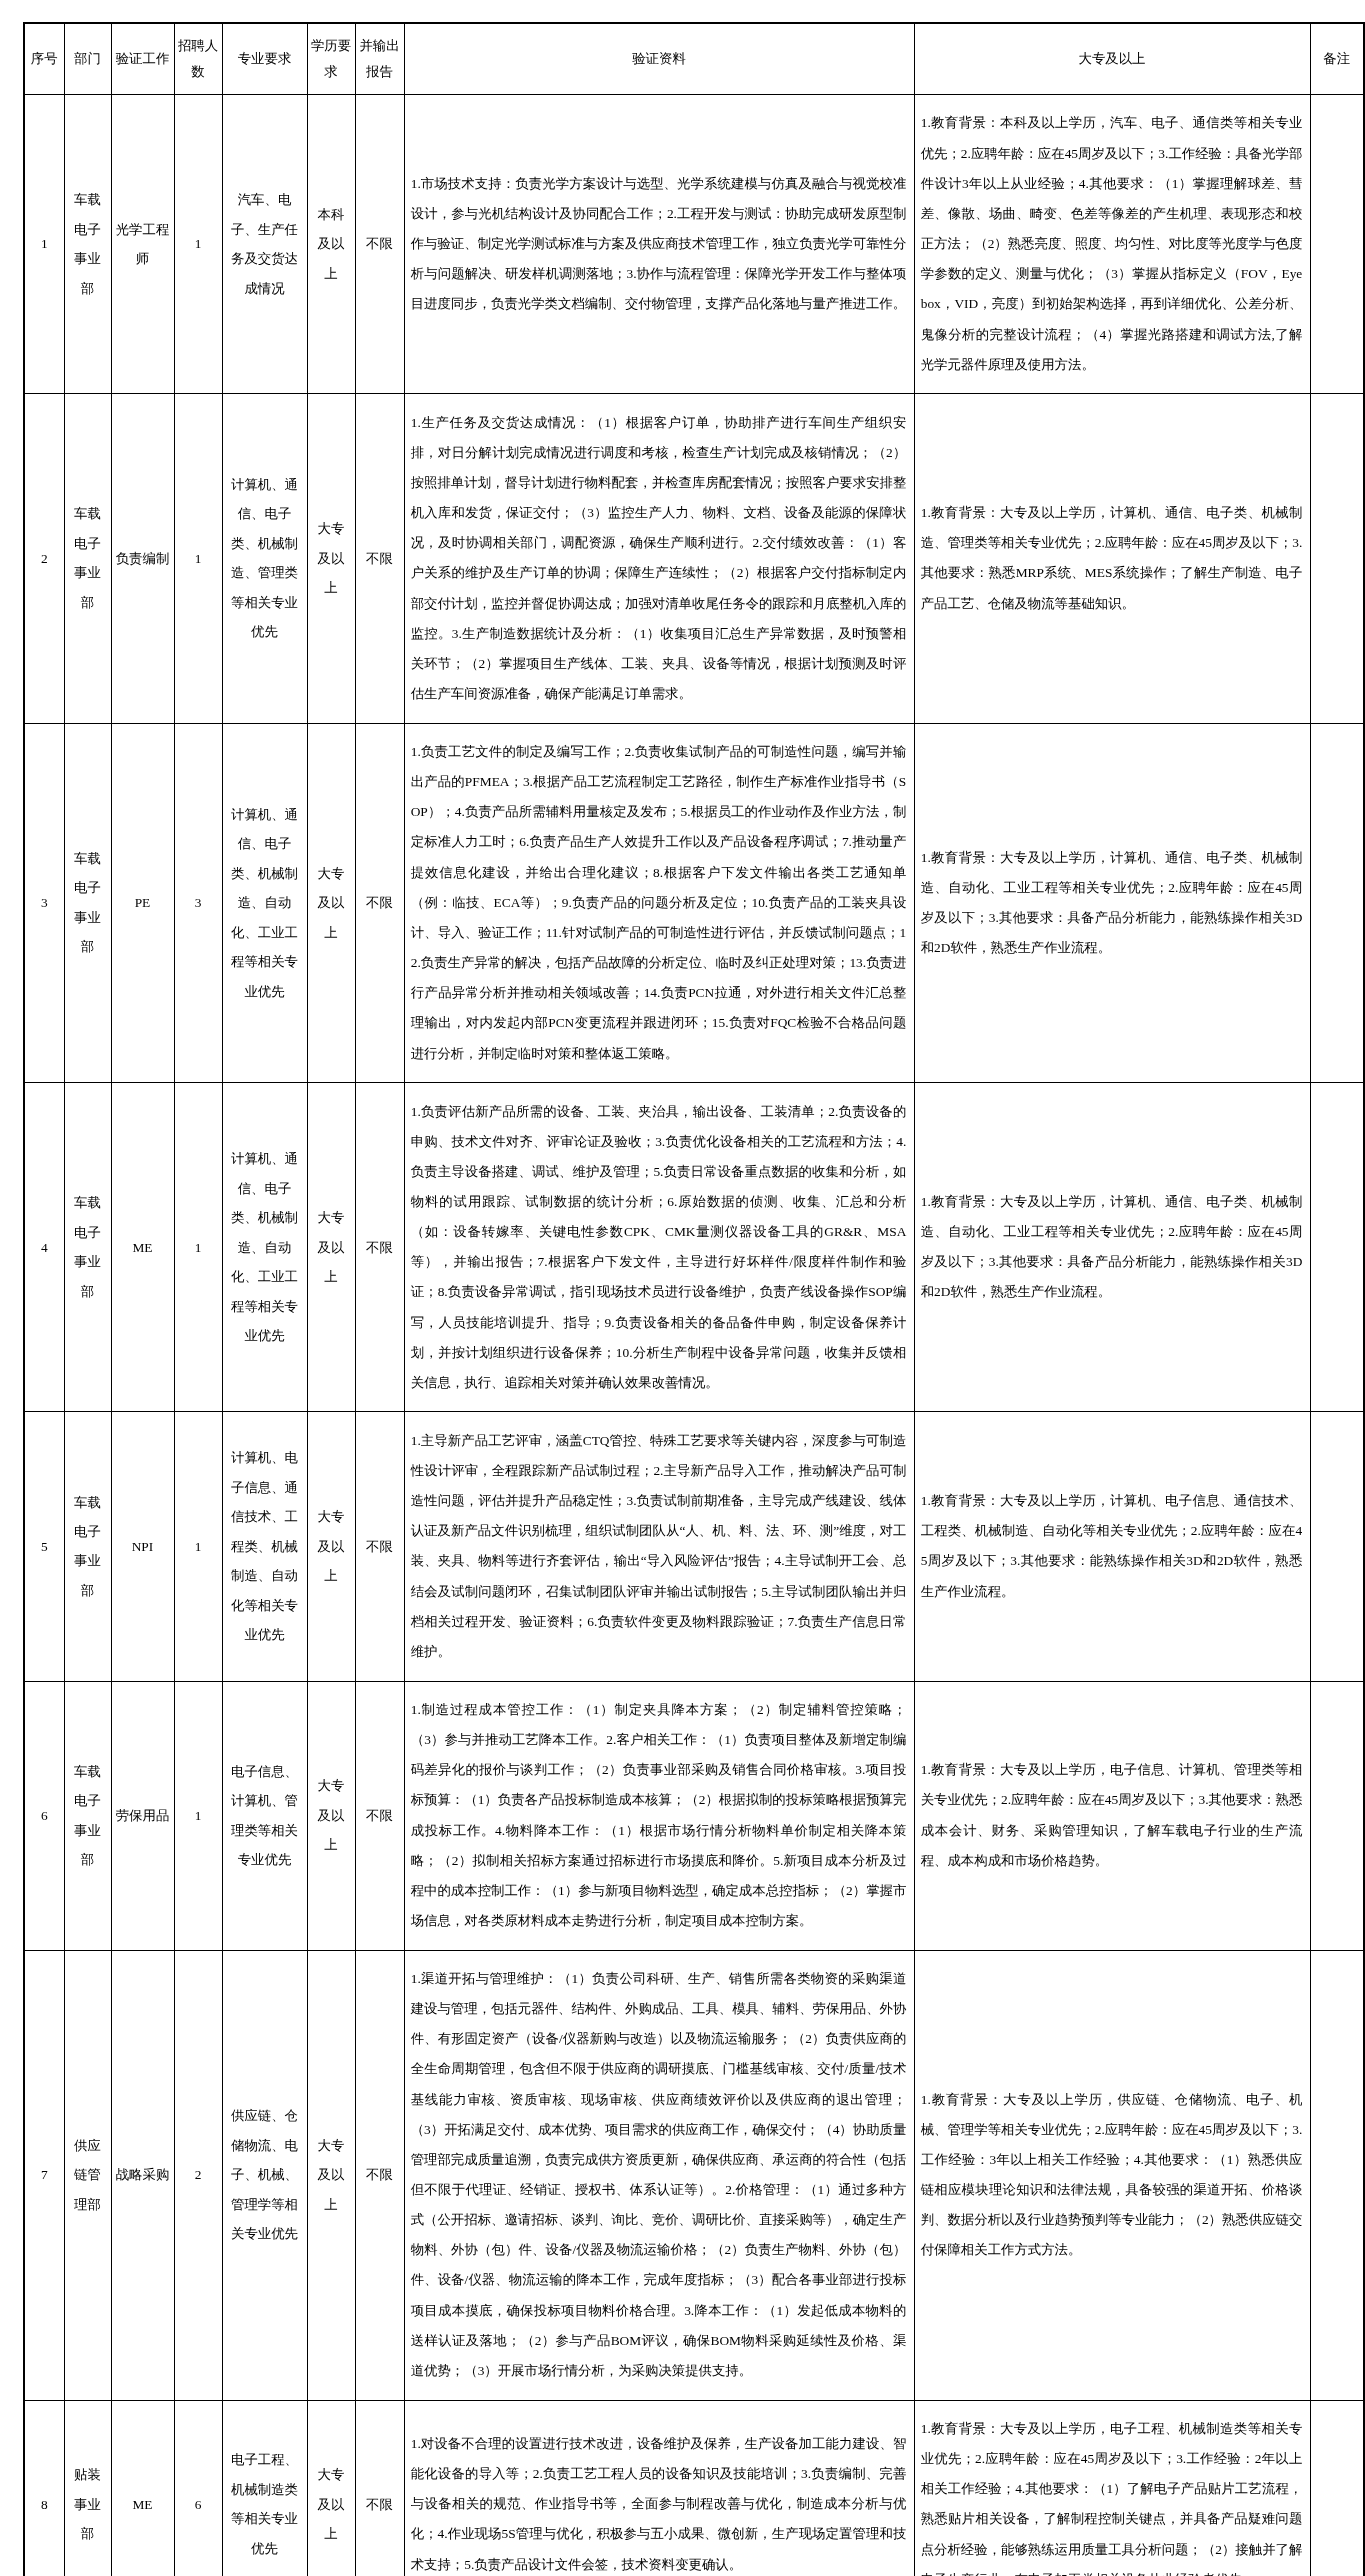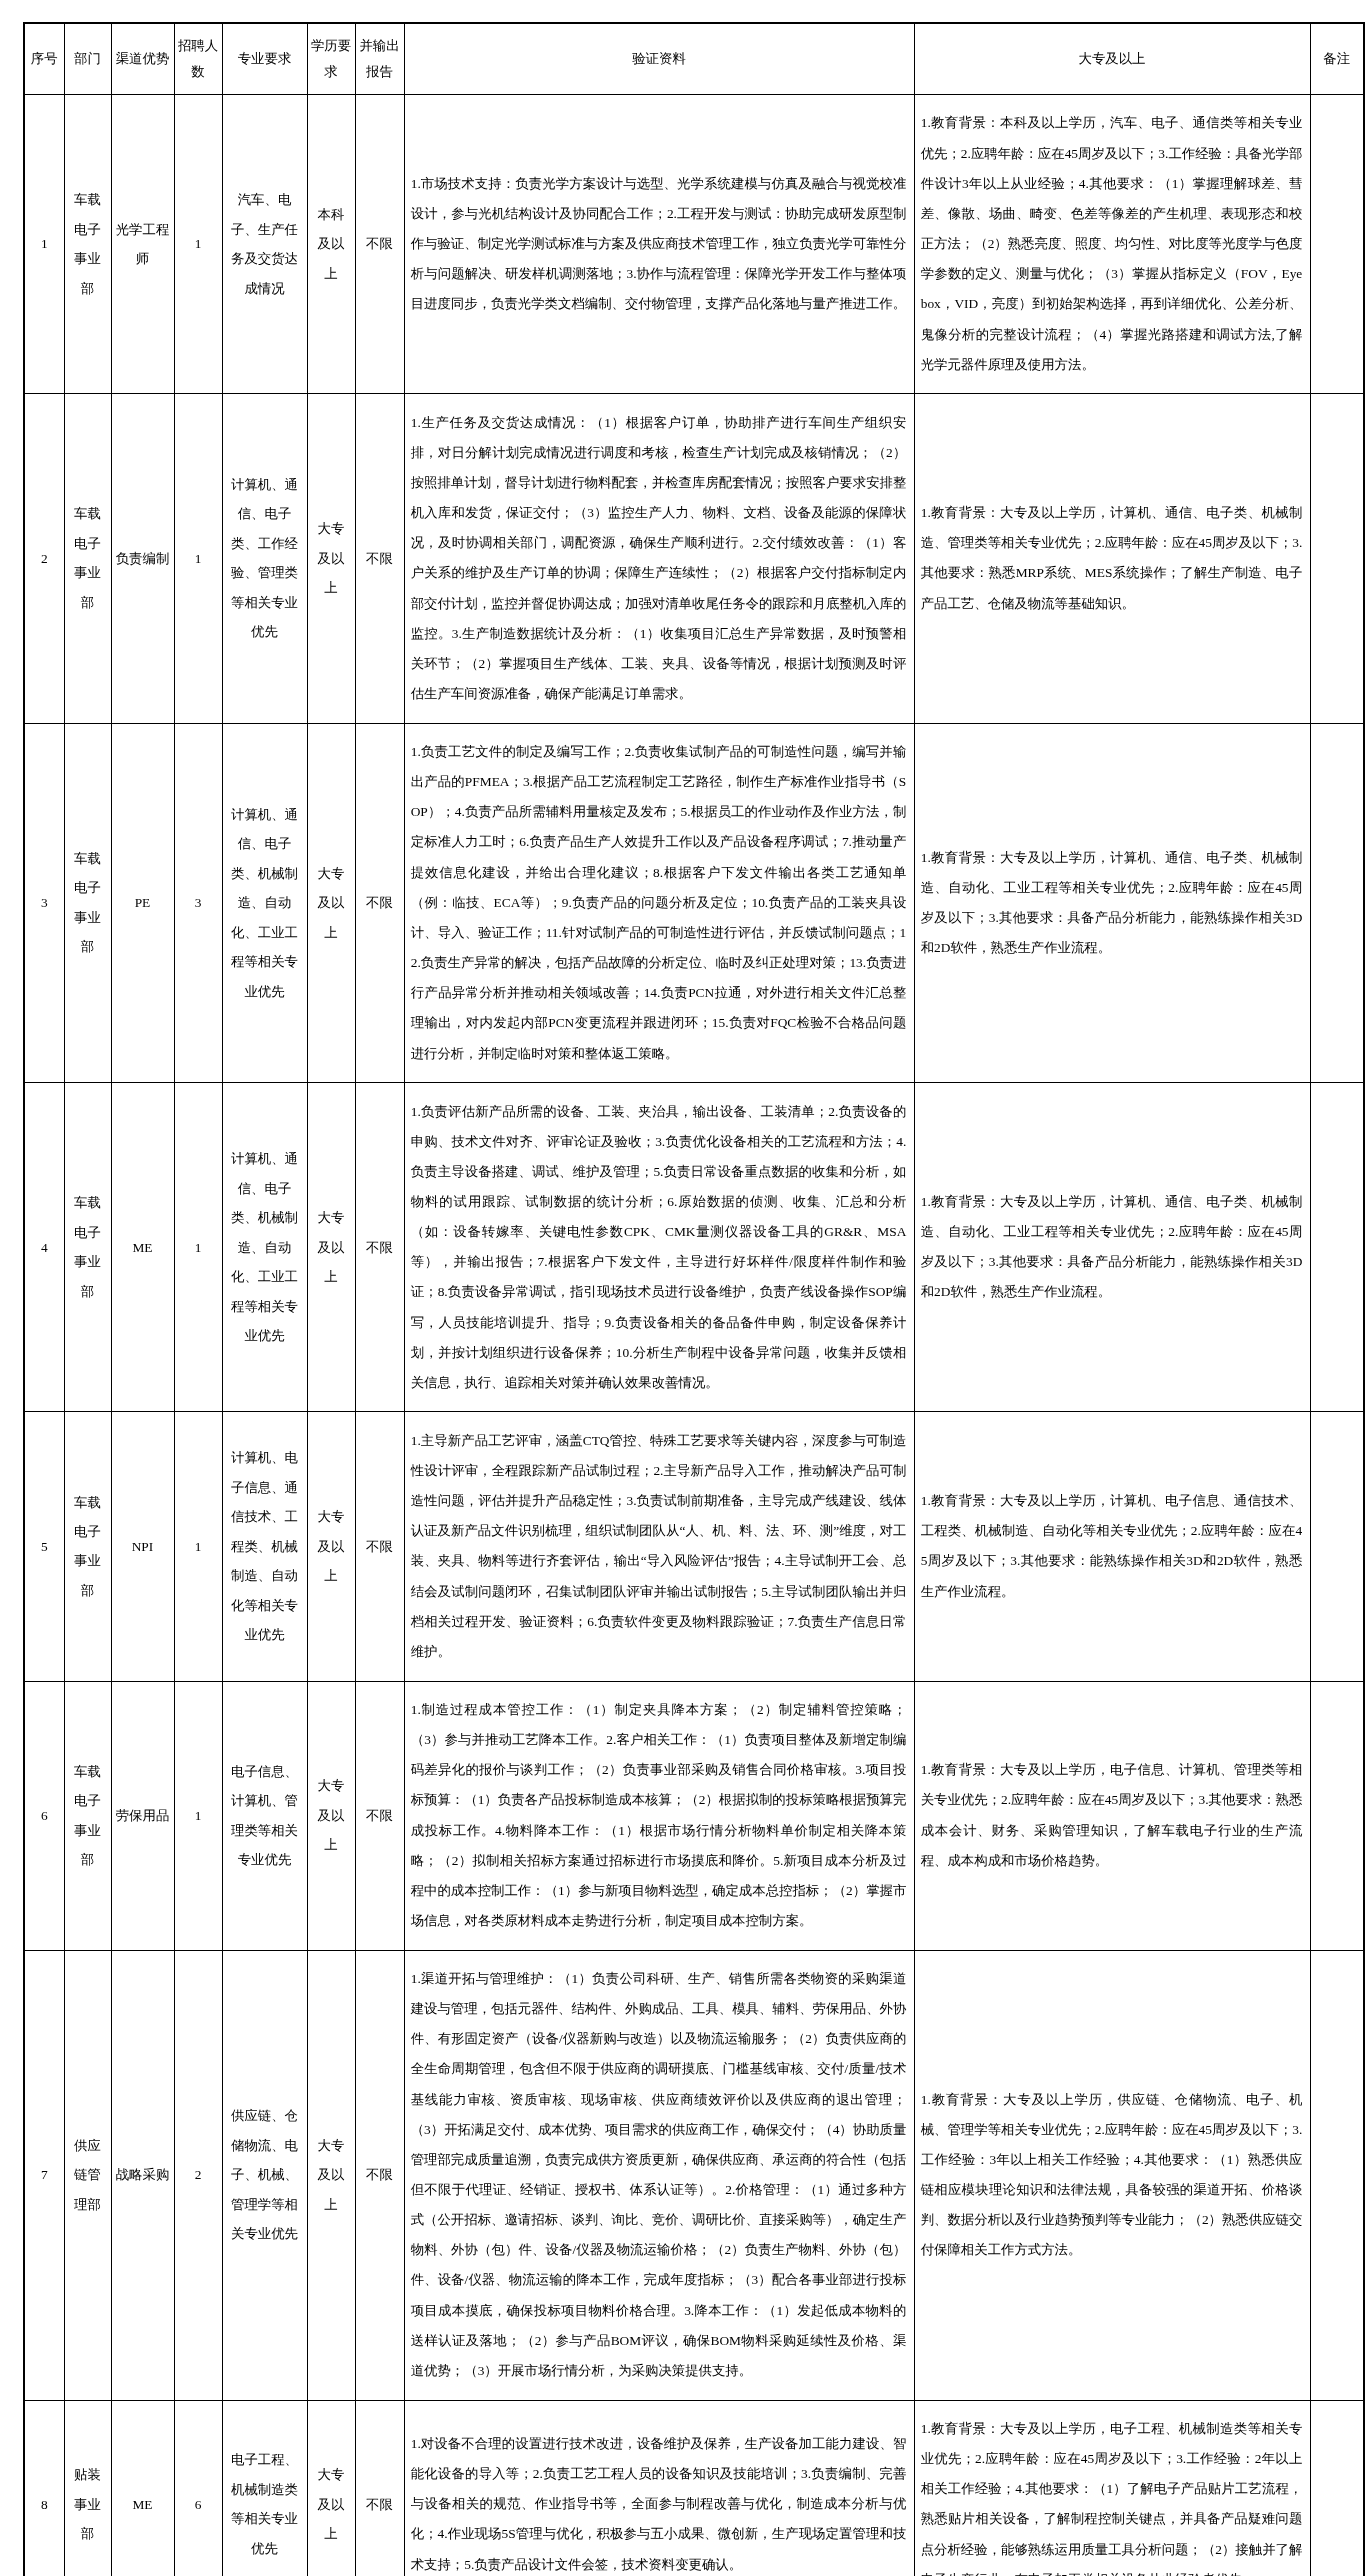--- a/index.html
+++ b/index.html
@@ -65,21 +65,21 @@
       <col style="width:48px">
       <col style="width:49px">
       <col style="width:510px">
       <col style="width:396px">
       <col style="width:54px">
     </colgroup>
     <thead>
       <tr>
         <th>序号</th>
         <th>部门</th>
-        <th>渠道优势</th>
+        <th>验证工作</th>
         <th>招聘人数</th>
         <th>专业要求</th>
         <th>学历要求</th>
         <th>并输出报告</th>
         <th>验证资料</th>
         <th>大专及以上</th>
         <th>备注</th>
       </tr>
     </thead>
     <tbody id="table-body">
@@ -94,21 +94,21 @@
     <td class="c-long">1.市场技术支持：负责光学方案设计与选型、光学系统建模与仿真及融合与视觉校准设计，参与光机结构设计及协同配合工作；2.工程开发与测试：协助完成研发原型制作与验证、制定光学测试标准与方案及供应商技术管理工作，独立负责光学可靠性分析与问题解决、研发样机调测落地；3.协作与流程管理：保障光学开发工作与整体项目进度同步，负责光学类文档编制、交付物管理，支撑产品化落地与量产推进工作。</td>
     <td class="c-long">1.教育背景：本科及以上学历，汽车、电子、通信类等相关专业优先；2.应聘年龄：应在45周岁及以下；3.工作经验：具备光学部件设计3年以上从业经验；4.其他要求：（1）掌握理解球差、彗差、像散、场曲、畸变、色差等像差的产生机理、表现形态和校正方法；（2）熟悉亮度、照度、均匀性、对比度等光度学与色度学参数的定义、测量与优化；（3）掌握从指标定义（FOV，Eyebox，VID，亮度）到初始架构选择，再到详细优化、公差分析、鬼像分析的完整设计流程；（4）掌握光路搭建和调试方法,了解光学元器件原理及使用方法。</td>
     <td class="c-center c-note"></td>
   </tr>
 
   <tr>
     <td class="c-center">2</td>
     <td class="c-center">车载电子事业部</td>
     <td class="c-center">负责编制</td>
     <td class="c-center">1</td>
-    <td class="c-center">计算机、通信、电子类、工作经验、管理类等相关专业优先</td>
+    <td class="c-center">计算机、通信、电子类、机械制造、管理类等相关专业优先</td>
     <td class="c-center">大专及以上</td>
     <td class="c-center">不限</td>
     <td class="c-long">1.生产任务及交货达成情况：（1）根据客户订单，协助排产进行车间生产组织安排，对日分解计划完成情况进行调度和考核，检查生产计划完成及核销情况；（2）按照排单计划，督导计划进行物料配套，并检查库房配套情况；按照客户要求安排整机入库和发货，保证交付；（3）监控生产人力、物料、文档、设备及能源的保障状况，及时协调相关部门，调配资源，确保生产顺利进行。2.交付绩效改善：（1）客户关系的维护及生产订单的协调；保障生产连续性；（2）根据客户交付指标制定内部交付计划，监控并督促协调达成；加强对清单收尾任务令的跟踪和月底整机入库的监控。3.生产制造数据统计及分析：（1）收集项目汇总生产异常数据，及时预警相关环节；（2）掌握项目生产线体、工装、夹具、设备等情况，根据计划预测及时评估生产车间资源准备，确保产能满足订单需求。</td>
     <td class="c-long">1.教育背景：大专及以上学历，计算机、通信、电子类、机械制造、管理类等相关专业优先；2.应聘年龄：应在45周岁及以下；3.其他要求：熟悉MRP系统、MES系统操作；了解生产制造、电子产品工艺、仓储及物流等基础知识。</td>
     <td class="c-center c-note"></td>
   </tr>
 
   <tr>
     <td class="c-center">3</td>
     <td class="c-center">车载电子事业部</td>

